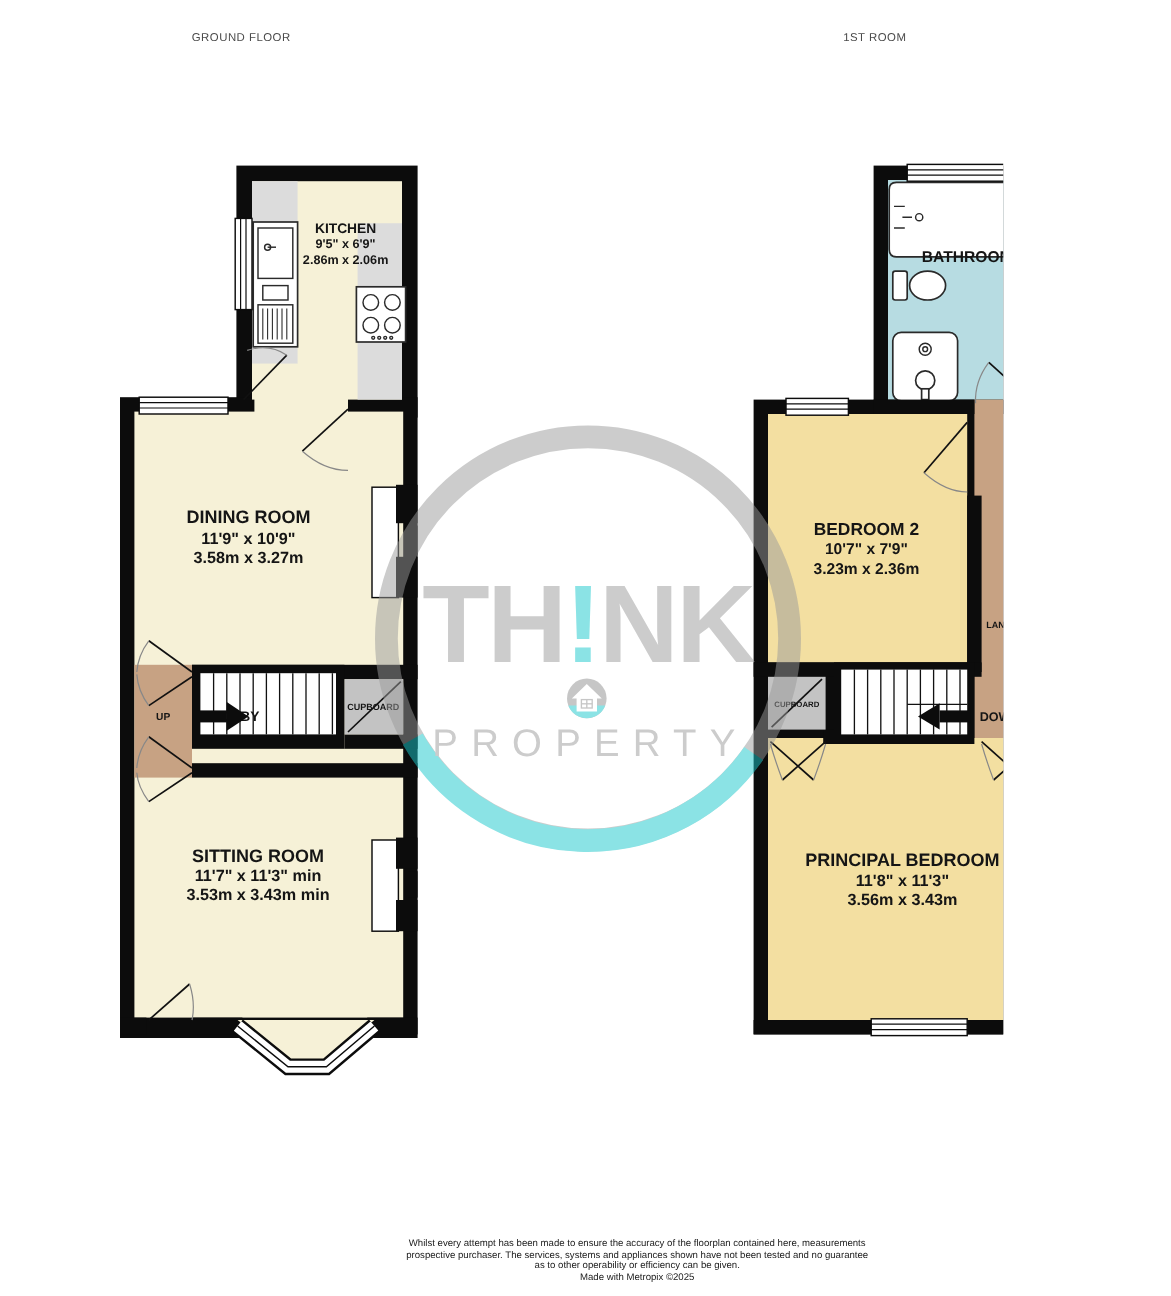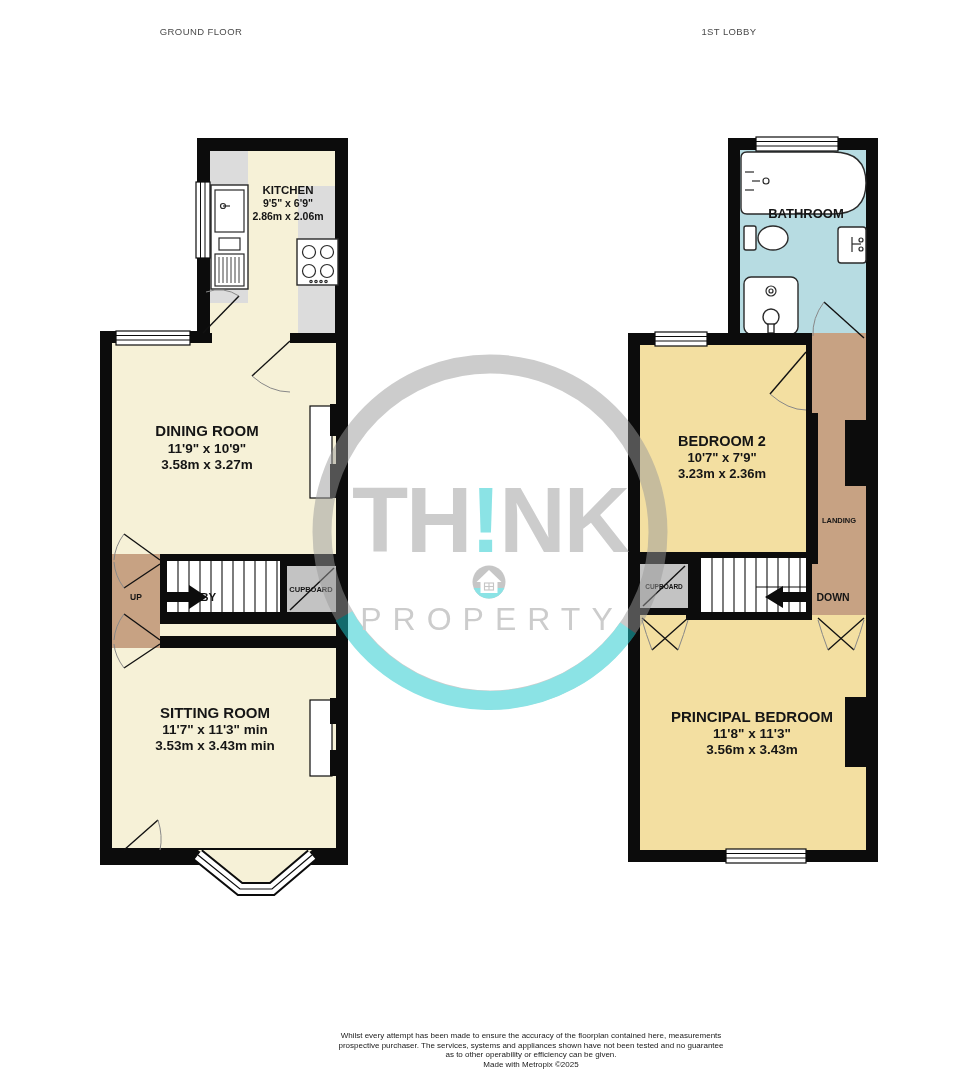--- a/index.html
+++ b/index.html
@@ -1,16 +1,16 @@
 <!DOCTYPE html>
 <html><head>
 <meta charset="utf-8">
 <style>
   html,body{margin:0;padding:0;background:#fff;}
-  .page{position:relative;width:976px;height:1080px;background:#ffffff;overflow:hidden;
+  .page{position:relative;width:836px;height:1080px;background:#ffffff;overflow:hidden;
         font-family:"Liberation Sans",sans-serif;}
   .floor-label{position:absolute;transform:translateX(-50%);font-size:9.5px;color:#4a4a4a;
         letter-spacing:.4px;white-space:nowrap;}
   .footer{position:absolute;left:93px;top:1031px;width:876px;text-align:center;
         font-size:8px;line-height:9.6px;color:#1a1a1a;}
   svg{position:absolute;left:0;top:0;}
   .w{fill:#0c0c0c;}
   .win{fill:#ffffff;stroke:#0c0c0c;stroke-width:1.2;}
   .wl{stroke:#0c0c0c;stroke-width:1;}
   .door{stroke:#111;stroke-width:1.4;fill:none;}
@@ -24,21 +24,21 @@
   .f85{font-size:8.5px;} .f75{font-size:7.5px;} .f65{font-size:6.5px;} .f10{font-size:10.5px;} .f12{font-size:11.5px;}
   .wm-txt{font-family:"Liberation Sans",sans-serif;font-weight:700;text-anchor:middle;letter-spacing:-2px;}
   .wm-sub{font-family:"Liberation Sans",sans-serif;font-weight:400;text-anchor:middle;letter-spacing:11px;}
 </style>
 </head>
 <body>
 
 <div class="page">
 
   <div class="floor-label" style="left:201px;top:26px;">GROUND FLOOR</div>
-  <div class="floor-label" style="left:729px;top:26px;">1ST LOBBY</div>
+  <div class="floor-label" style="left:729px;top:26px;">1ST ROOM</div>
 
   <svg width="976" height="1080" viewBox="0 0 976 1080">
 
     <g>
 
       <rect class="w" x="197" y="138" width="151" height="210"></rect>
       <rect class="w" x="100" y="331" width="248" height="534"></rect>
 
       <g>
         <rect x="210" y="151" width="125" height="182" fill="#f6f1d7"></rect>

